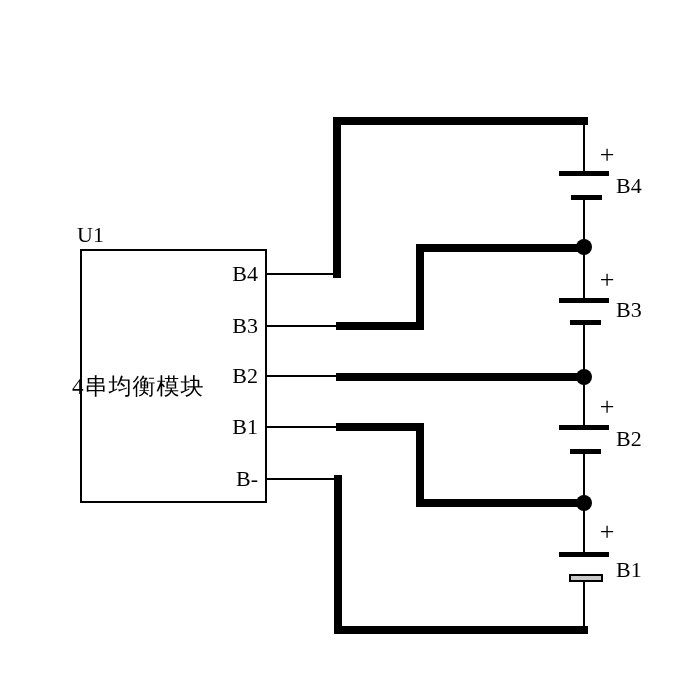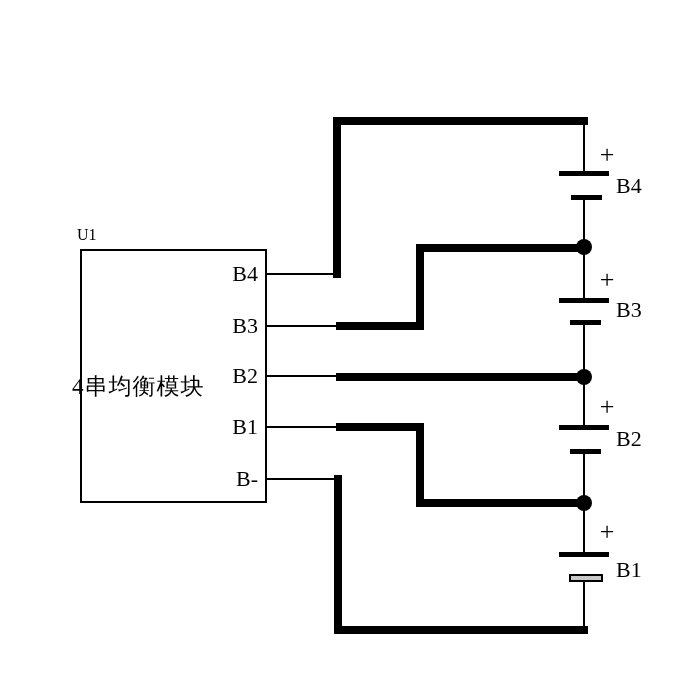--- a/index.html
+++ b/index.html
@@ -10,21 +10,21 @@
   }
   .wire{position:absolute;background:#000000;}
   .dot{position:absolute;width:16px;height:16px;border-radius:50%;background:#000000;}
   .plate{position:absolute;background:#000000;}
   .plate-hollow{position:absolute;box-sizing:border-box;border:2px solid #000000;background:#c9c9c9;}
   .module-box{
     position:absolute;left:80px;top:249px;width:187px;height:254px;
     border:2px solid #000000;box-sizing:border-box;background:#ffffff;
   }
   .label{position:absolute;white-space:nowrap;}
-  .ref-label{left:77px;top:224px;font-size:16px;line-height:22px;}
+  .ref-label{left:77px;top:224px;font-size:22px;line-height:22px;}
   .module-name{left:72px;top:374px;font-size:23px;line-height:25px;letter-spacing:1px;font-family:Liberation Serif, serif;}
   .pin-label{left:178px;width:80px;text-align:right;font-size:22px;line-height:22px;}
   .bat-label{left:616px;font-size:22px;line-height:22px;}
   .plus{left:597px;width:20px;text-align:center;font-size:26px;line-height:26px;}
 </style>
 </head>
 <body>
 
 <div class="canvas">
 

